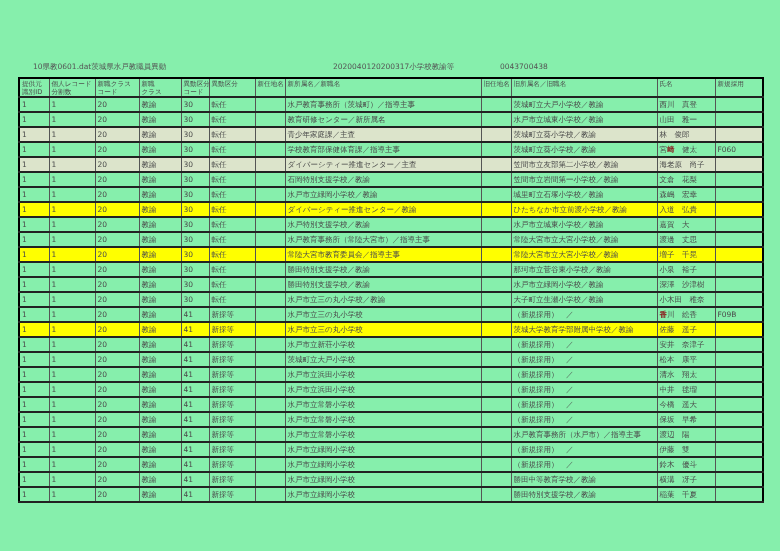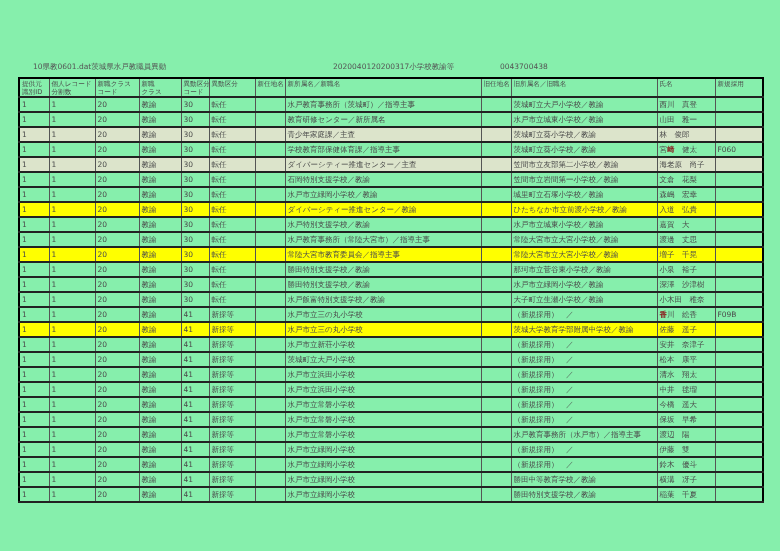--- a/index.html
+++ b/index.html
@@ -274,21 +274,21 @@
           <td></td>
         </tr>
         <tr>
           <td>1</td>
           <td>1</td>
           <td>20</td>
           <td>教諭</td>
           <td>30</td>
           <td>転任</td>
           <td></td>
-          <td>水戸飯富特別支援学校／教諭</td>
+          <td>水戸市立三の丸小学校／教諭</td>
           <td></td>
           <td>大子町立生瀬小学校／教諭</td>
           <td>小木田　稚奈</td>
           <td></td>
         </tr>
         <tr>
           <td>1</td>
           <td>1</td>
           <td>20</td>
           <td>教諭</td>

